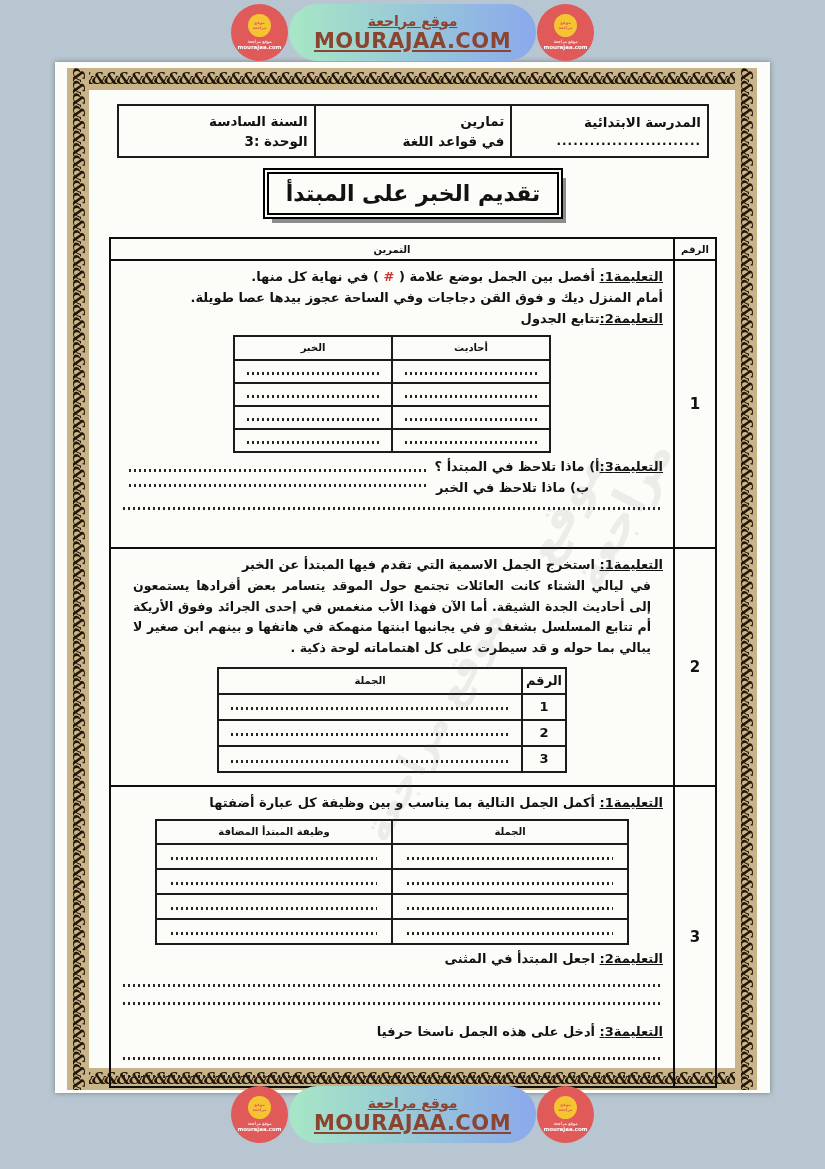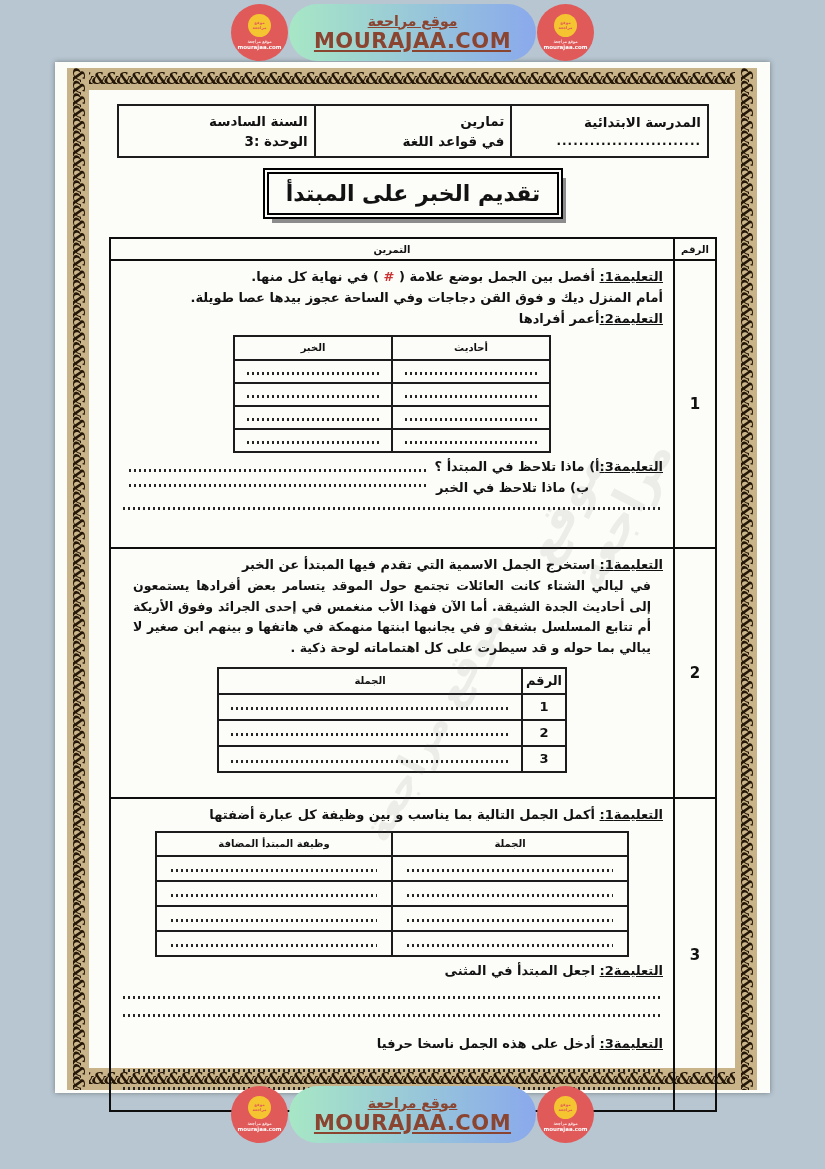--- a/index.html
+++ b/index.html
@@ -70,21 +70,21 @@
     width: 292px; margin: 14px auto 0; padding: 7px 4px; text-align: center;
     font-weight: bold; font-size: 22px;
     border: 2px solid #000; background: var(--paper_bg, #fcfcf9);
     box-shadow: 0 0 0 2px var(--paper_bg,#fcfcf9), 0 0 0 4px #000, 6px 7px 0 1px #8c8c8c;
   }
 
   .main-table { width: 608px; margin: 22px auto 0; border-collapse: collapse; }
   .main-table > tbody > tr > th, .main-table > tbody > tr > td { border: 2.5px solid #0e0e0e; }
   .main-table th { font-size: 10px; font-weight: bold; text-align: center; padding: 3px; height: 22px; }
   .numcol { width: 42px; text-align: center; font-weight: bold; font-size: 15px; vertical-align: middle; }
-  .ex-cell { vertical-align: top; padding: 5px 10px 20px; font-size: 13px; font-weight: bold; line-height: 1.55; }
+  .ex-cell { vertical-align: top; padding: 5px 10px 8px; font-size: 13px; font-weight: bold; line-height: 1.55; }
   .h1 { height: 288px; } .h2 { height: 208px; } .h3 { height: 272px; }
 
   .inst { text-decoration: underline; }
   .red { color: var(--hash_red, #cc3333); }
   .line { margin: 1px 0; }
 
   .inner { border-collapse: collapse; margin: 6px auto 4px; font-size: 12.5px; }
   .inner th { border: 2px solid #1c1c1c; font-weight: bold; text-align: center; padding: 3px 4px; }
   .inner td { border: 2px solid #1c1c1c; padding: 11px 12px 7px; }
   .ex1t { width: 318px; table-layout: fixed; }
@@ -167,21 +167,21 @@
         </tr>
 
         <tr>
           <td class="numcol">1</td>
           <td class="ex-cell h1">
             <div class="line">
               <span class="inst">التعليمة1:</span><span> أفصل بين الجمل بوضع علامة ( </span><span class="red">#</span><span> ) في نهاية كل منها.</span>
             </div>
             <div class="line">أمام المنزل ديك  و فوق القن دجاجات وفي الساحة عجوز  بيدها عصا طويلة.</div>
             <div class="line">
-              <span class="inst">التعليمة2:</span><span>أعمر أفرادها</span>
+              <span class="inst">التعليمة2:</span><span>تتابع الجدول</span>
             </div>
             <table class="inner ex1t">
               <tbody>
                 <tr>
                   <th>أحاديث</th>
                   <th>الخبر</th>
                 </tr>
                 <tr>
                     <td>
                       <div class="dotline"></div>

